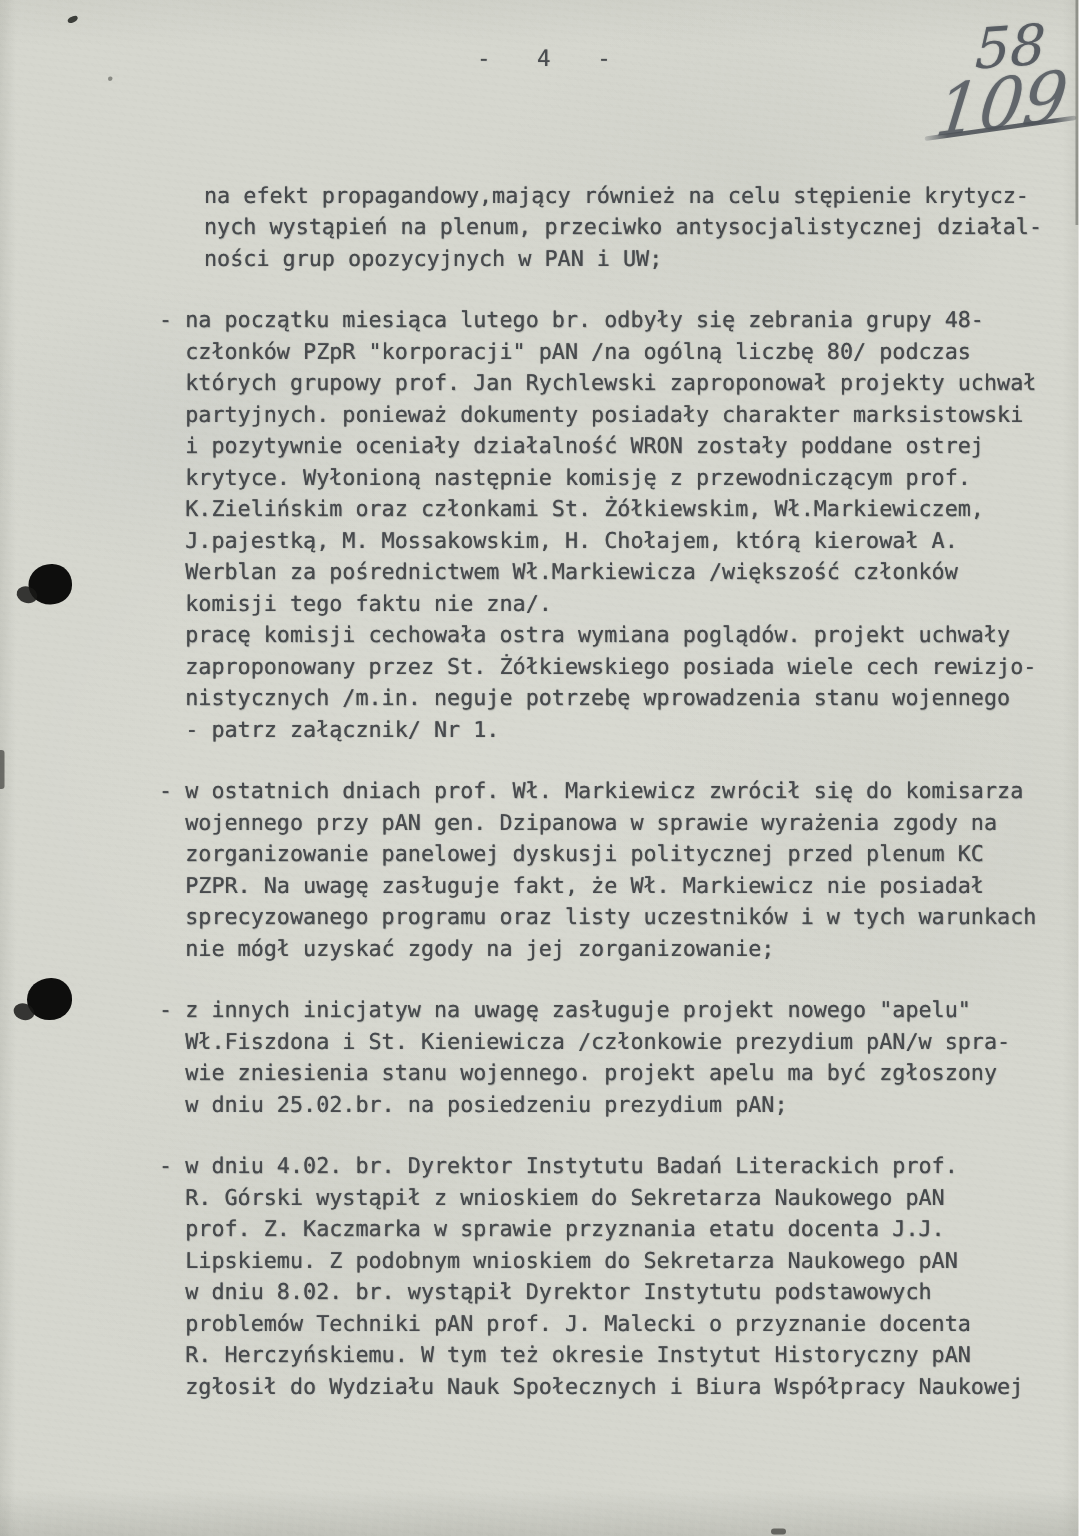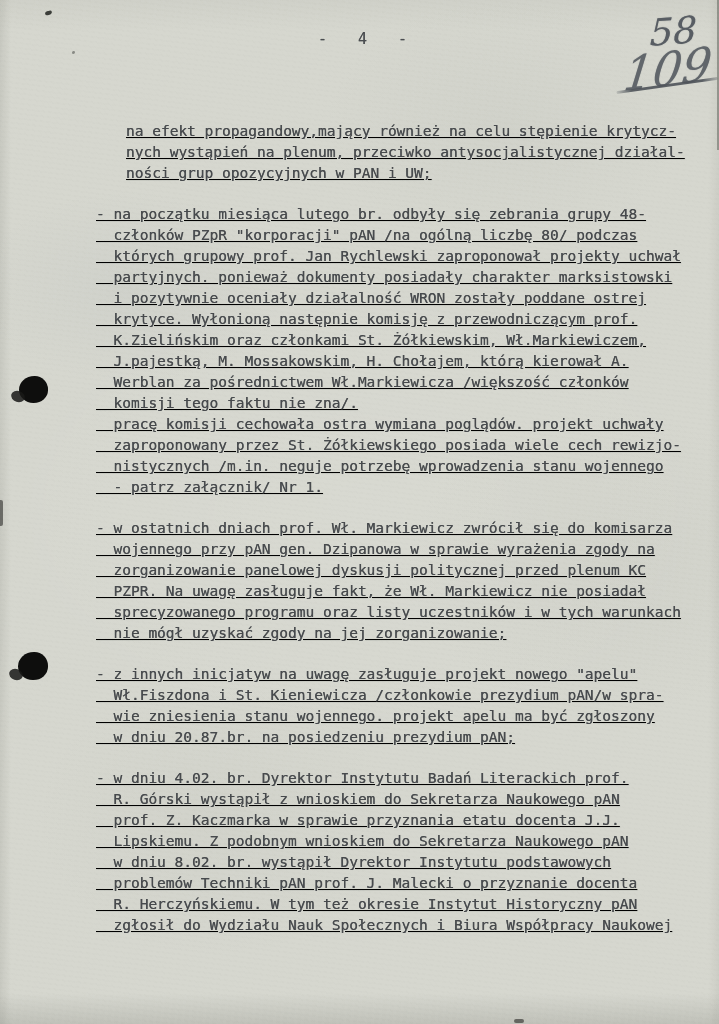--- a/index.html
+++ b/index.html
@@ -21,21 +21,21 @@
       linear-gradient(90deg, rgba(90,92,84,0.12) 0%, rgba(90,92,84,0) 1.5%, rgba(90,92,84,0) 98.5%, rgba(120,122,112,0.10) 100%);
   }
   .grain{
     position:absolute;inset:0;opacity:.55;
     background-image:
       repeating-linear-gradient(7deg, rgba(100,104,96,0.025) 0 2px, rgba(0,0,0,0) 2px 5px),
       repeating-linear-gradient(96deg, rgba(235,238,230,0.05) 0 3px, rgba(0,0,0,0) 3px 7px),
       repeating-linear-gradient(52deg, rgba(100,104,96,0.02) 0 1px, rgba(0,0,0,0) 1px 4px);
   }
   
-  .text-block{position:absolute;left:96px;top:121px;text-decoration:underline;}
+  .text-block{position:absolute;left:106px;top:121px;}
   .para{
     white-space:pre;
     font-size:14.5px;line-height:21px;
     color:#474a4d;
     text-shadow:0 0 0.6px rgba(71,74,77,0.75), 0.4px 0.4px 0.5px rgba(71,74,77,0.25);
     margin:0 0 20px 0;
   }
   .para.continuation{margin-left:30px;}
   .page-number{
     position:absolute;left:318px;top:30px;
@@ -105,21 +105,21 @@
   - patrz załącznik/ Nr 1.</div>
   <div class="para">- w ostatnich dniach prof. Wł. Markiewicz zwrócił się do komisarza
   wojennego przy pAN gen. Dzipanowa w sprawie wyrażenia zgody na
   zorganizowanie panelowej dyskusji politycznej przed plenum KC
   PZPR. Na uwagę zasługuje fakt, że Wł. Markiewicz nie posiadał
   sprecyzowanego programu oraz listy uczestników i w tych warunkach
   nie mógł uzyskać zgody na jej zorganizowanie;</div>
   <div class="para">- z innych inicjatyw na uwagę zasługuje projekt nowego "apelu"
   Wł.Fiszdona i St. Kieniewicza /członkowie prezydium pAN/w spra-
   wie zniesienia stanu wojennego. projekt apelu ma być zgłoszony
-  w dniu 20.87.br. na posiedzeniu prezydium pAN;</div>
+  w dniu 25.02.br. na posiedzeniu prezydium pAN;</div>
   <div class="para">- w dniu 4.02. br. Dyrektor Instytutu Badań Literackich prof.
   R. Górski wystąpił z wnioskiem do Sekretarza Naukowego pAN
   prof. Z. Kaczmarka w sprawie przyznania etatu docenta J.J.
   Lipskiemu. Z podobnym wnioskiem do Sekretarza Naukowego pAN
   w dniu 8.02. br. wystąpił Dyrektor Instytutu podstawowych
   problemów Techniki pAN prof. J. Malecki o przyznanie docenta
   R. Herczyńskiemu. W tym też okresie Instytut Historyczny pAN
   zgłosił do Wydziału Nauk Społecznych i Biura Współpracy Naukowej</div>
 </div>
 

